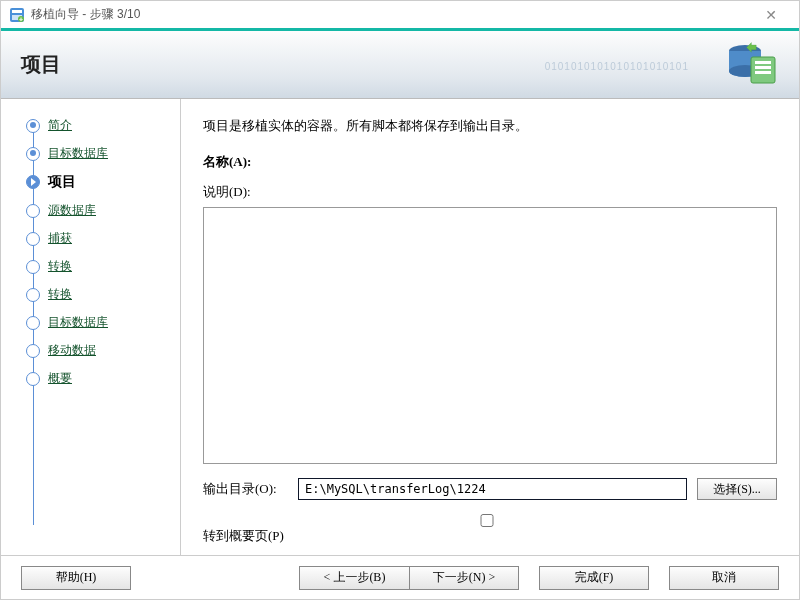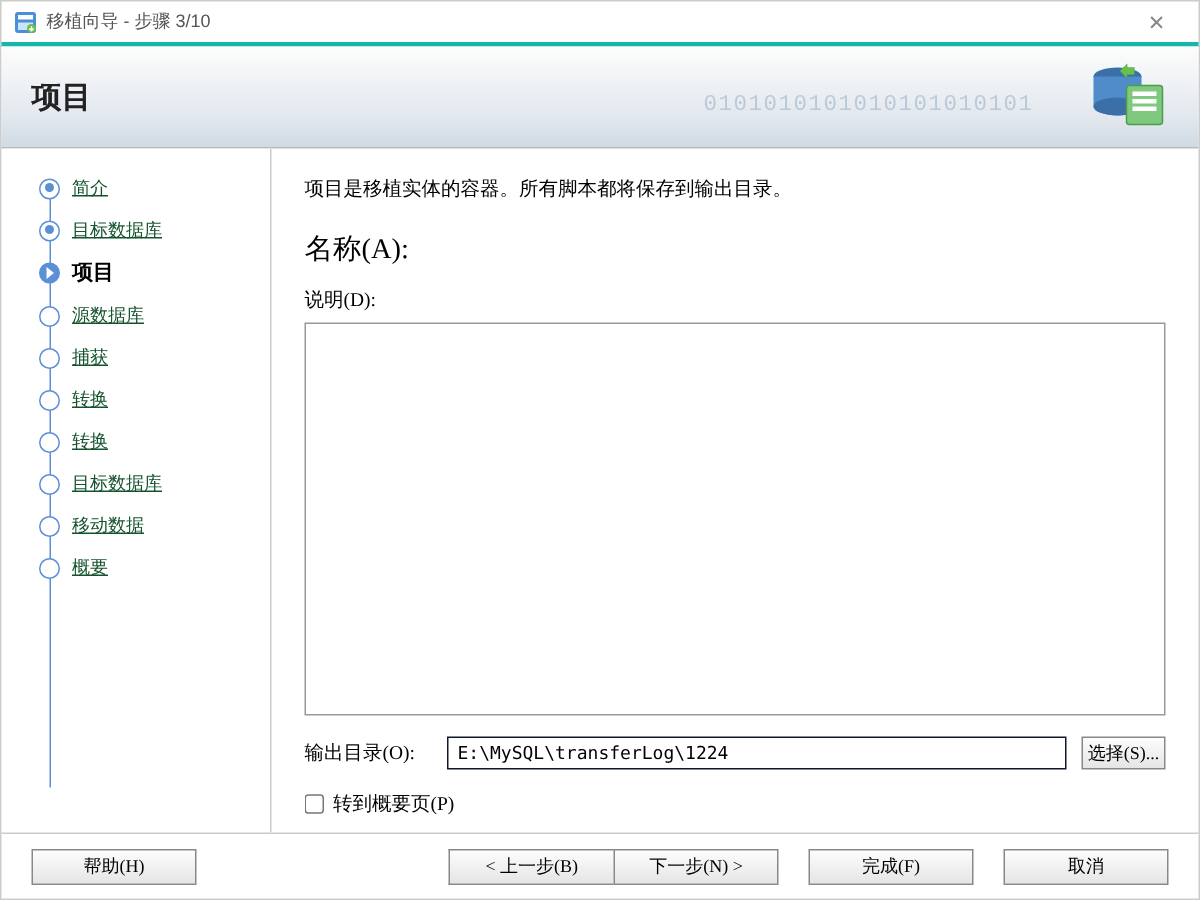--- a/index.html
+++ b/index.html
@@ -6,47 +6,47 @@
     body { font-family: "Microsoft YaHei", "SimSun", sans-serif; font-size: 12px; background: #fff; }
     .window { width: 800px; height: 600px; border: 1px solid #ccc; display: flex; flex-direction: column; background: #fff; }
     
     .titlebar { height: 30px; display: flex; align-items: center; padding: 0 8px; border-bottom: 3px solid #14b8a6; color: #555; }
     .titlebar-icon { width: 16px; height: 16px; margin-right: 6px; }
     .titlebar-title { flex: 1; font-size: 12px; }
     .titlebar-close { width: 40px; text-align: center; color: #888; font-size: 14px; cursor: default; }
     
     .header { height: 68px; background: linear-gradient(to bottom, #fdfdfd 0%, #e2e8ee 70%, #d0dae4 100%); display: flex; align-items: center; padding: 0 20px; position: relative; border-bottom: 1px solid #bbb; }
     .header-title { font-size: 20px; font-weight: bold; color: #222; }
-    .header-binary { position: absolute; right: 110px; top: 30px; color: #9fb4c8; font-size: 15px; letter-spacing: 1px; opacity: 0.6; font-family: Liberation Mono, monospace; }
+    .header-binary { position: absolute; right: 110px; top: 30px; color: #9fb4c8; font-size: 10px; letter-spacing: 1px; opacity: 0.6; font-family: Liberation Sans, sans-serif; }
     .header-icon { position: absolute; right: 20px; top: 10px; }
     
     .content { flex: 1; display: flex; overflow: hidden; }
     
     .sidebar { width: 180px; border-right: 1px solid #ccc; padding: 18px 10px 10px 25px; background: #fff; position: relative; }
     .sidebar::before { content: ''; position: absolute; left: 32px; top: 30px; bottom: 30px; width: 1px; background: #5b8fd6; }
     .step { display: flex; align-items: center; margin-bottom: 11px; position: relative; }
     .step-marker { width: 14px; height: 14px; border-radius: 50%; border: 1.5px solid #5b8fd6; background: #fff; margin-right: 8px; z-index: 1; flex-shrink: 0; }
     .step.done .step-marker::after { content: ''; display: block; width: 6px; height: 6px; border-radius: 50%; background: #5b8fd6; margin: 2.5px auto; }
     .step.current .step-marker { background: #5b8fd6; }
     .step.current .step-marker::after { content: ''; display: block; width: 0; height: 0; border-top: 4px solid transparent; border-bottom: 4px solid transparent; border-left: 5px solid #fff; margin: 2px 0 0 4px; }
     .step-label { color: #14532d; text-decoration: underline; cursor: pointer; font-size: 12px; }
     .step.current .step-label { font-weight: bold; font-size: 14px; text-decoration: none; color: #000; }
     
     .main { flex: 1; padding: 18px 22px 10px 22px; display: flex; flex-direction: column; font-family: "SimSun", serif; }
     .intro { font-size: 13px; margin-bottom: 18px; }
     .form-row { display: flex; align-items: center; margin-bottom: 12px; }
-    .form-label { width: 85px; font-size: 19px; }
+    .form-label { width: 85px; font-size: 13px; font-weight: bold; }
     .text-input { flex: 1; height: 22px; border: 1px solid #999; padding: 2px 6px; font-family: "SimSun", monospace; font-size: 12px; background: #fff; }
     .desc-label { font-size: 13px; margin-bottom: 6px; }
     .desc-area { flex: 1; border: 1px solid #999; background: #fff; margin-bottom: 14px; }
     .out-row { display: flex; align-items: center; margin-bottom: 14px; gap: 10px; }
     .out-label { width: 85px; font-size: 13px; }
     .out-input { flex: 1; height: 22px; border: 1px solid #0f172a; padding: 2px 6px; font-family: "SimSun", monospace; font-size: 12px; }
-    .select-btn { width: 56px; height: 22px; border: 1px solid #888; background: linear-gradient(#fdfdfd, #e5e5e5); font-size: 12px; cursor: pointer; font-family: inherit; }
-    .check-row { display: flex; font-size: 13px; }
+    .select-btn { width: 80px; height: 22px; border: 1px solid #888; background: linear-gradient(#fdfdfd, #e5e5e5); font-size: 12px; cursor: pointer; font-family: inherit; }
+    .check-row { display: flex; font-size: 13px; flex-direction: column; }
     .check-row input { margin-right: 6px; }
     
     .footer { height: 44px; border-top: 1px solid #ccc; display: flex; align-items: center; padding: 0 20px; gap: 0; font-family: "SimSun", serif; }
     .footer-btn { height: 24px; min-width: 110px; border: 1px solid #888; background: linear-gradient(#fdfdfd, #e5e5e5); font-size: 12px; cursor: pointer; font-family: inherit; }
     .footer-spacer { flex: 1; }
     .btn-group { display: flex; }
     .btn-group .footer-btn:first-child { border-right: none; }
     .gap { width: 20px; }
     
     .watermark { position: absolute; right: 22px; bottom: 12px; color: #ccc; font-size: 11px; pointer-events: none; font-family: sans-serif; }

